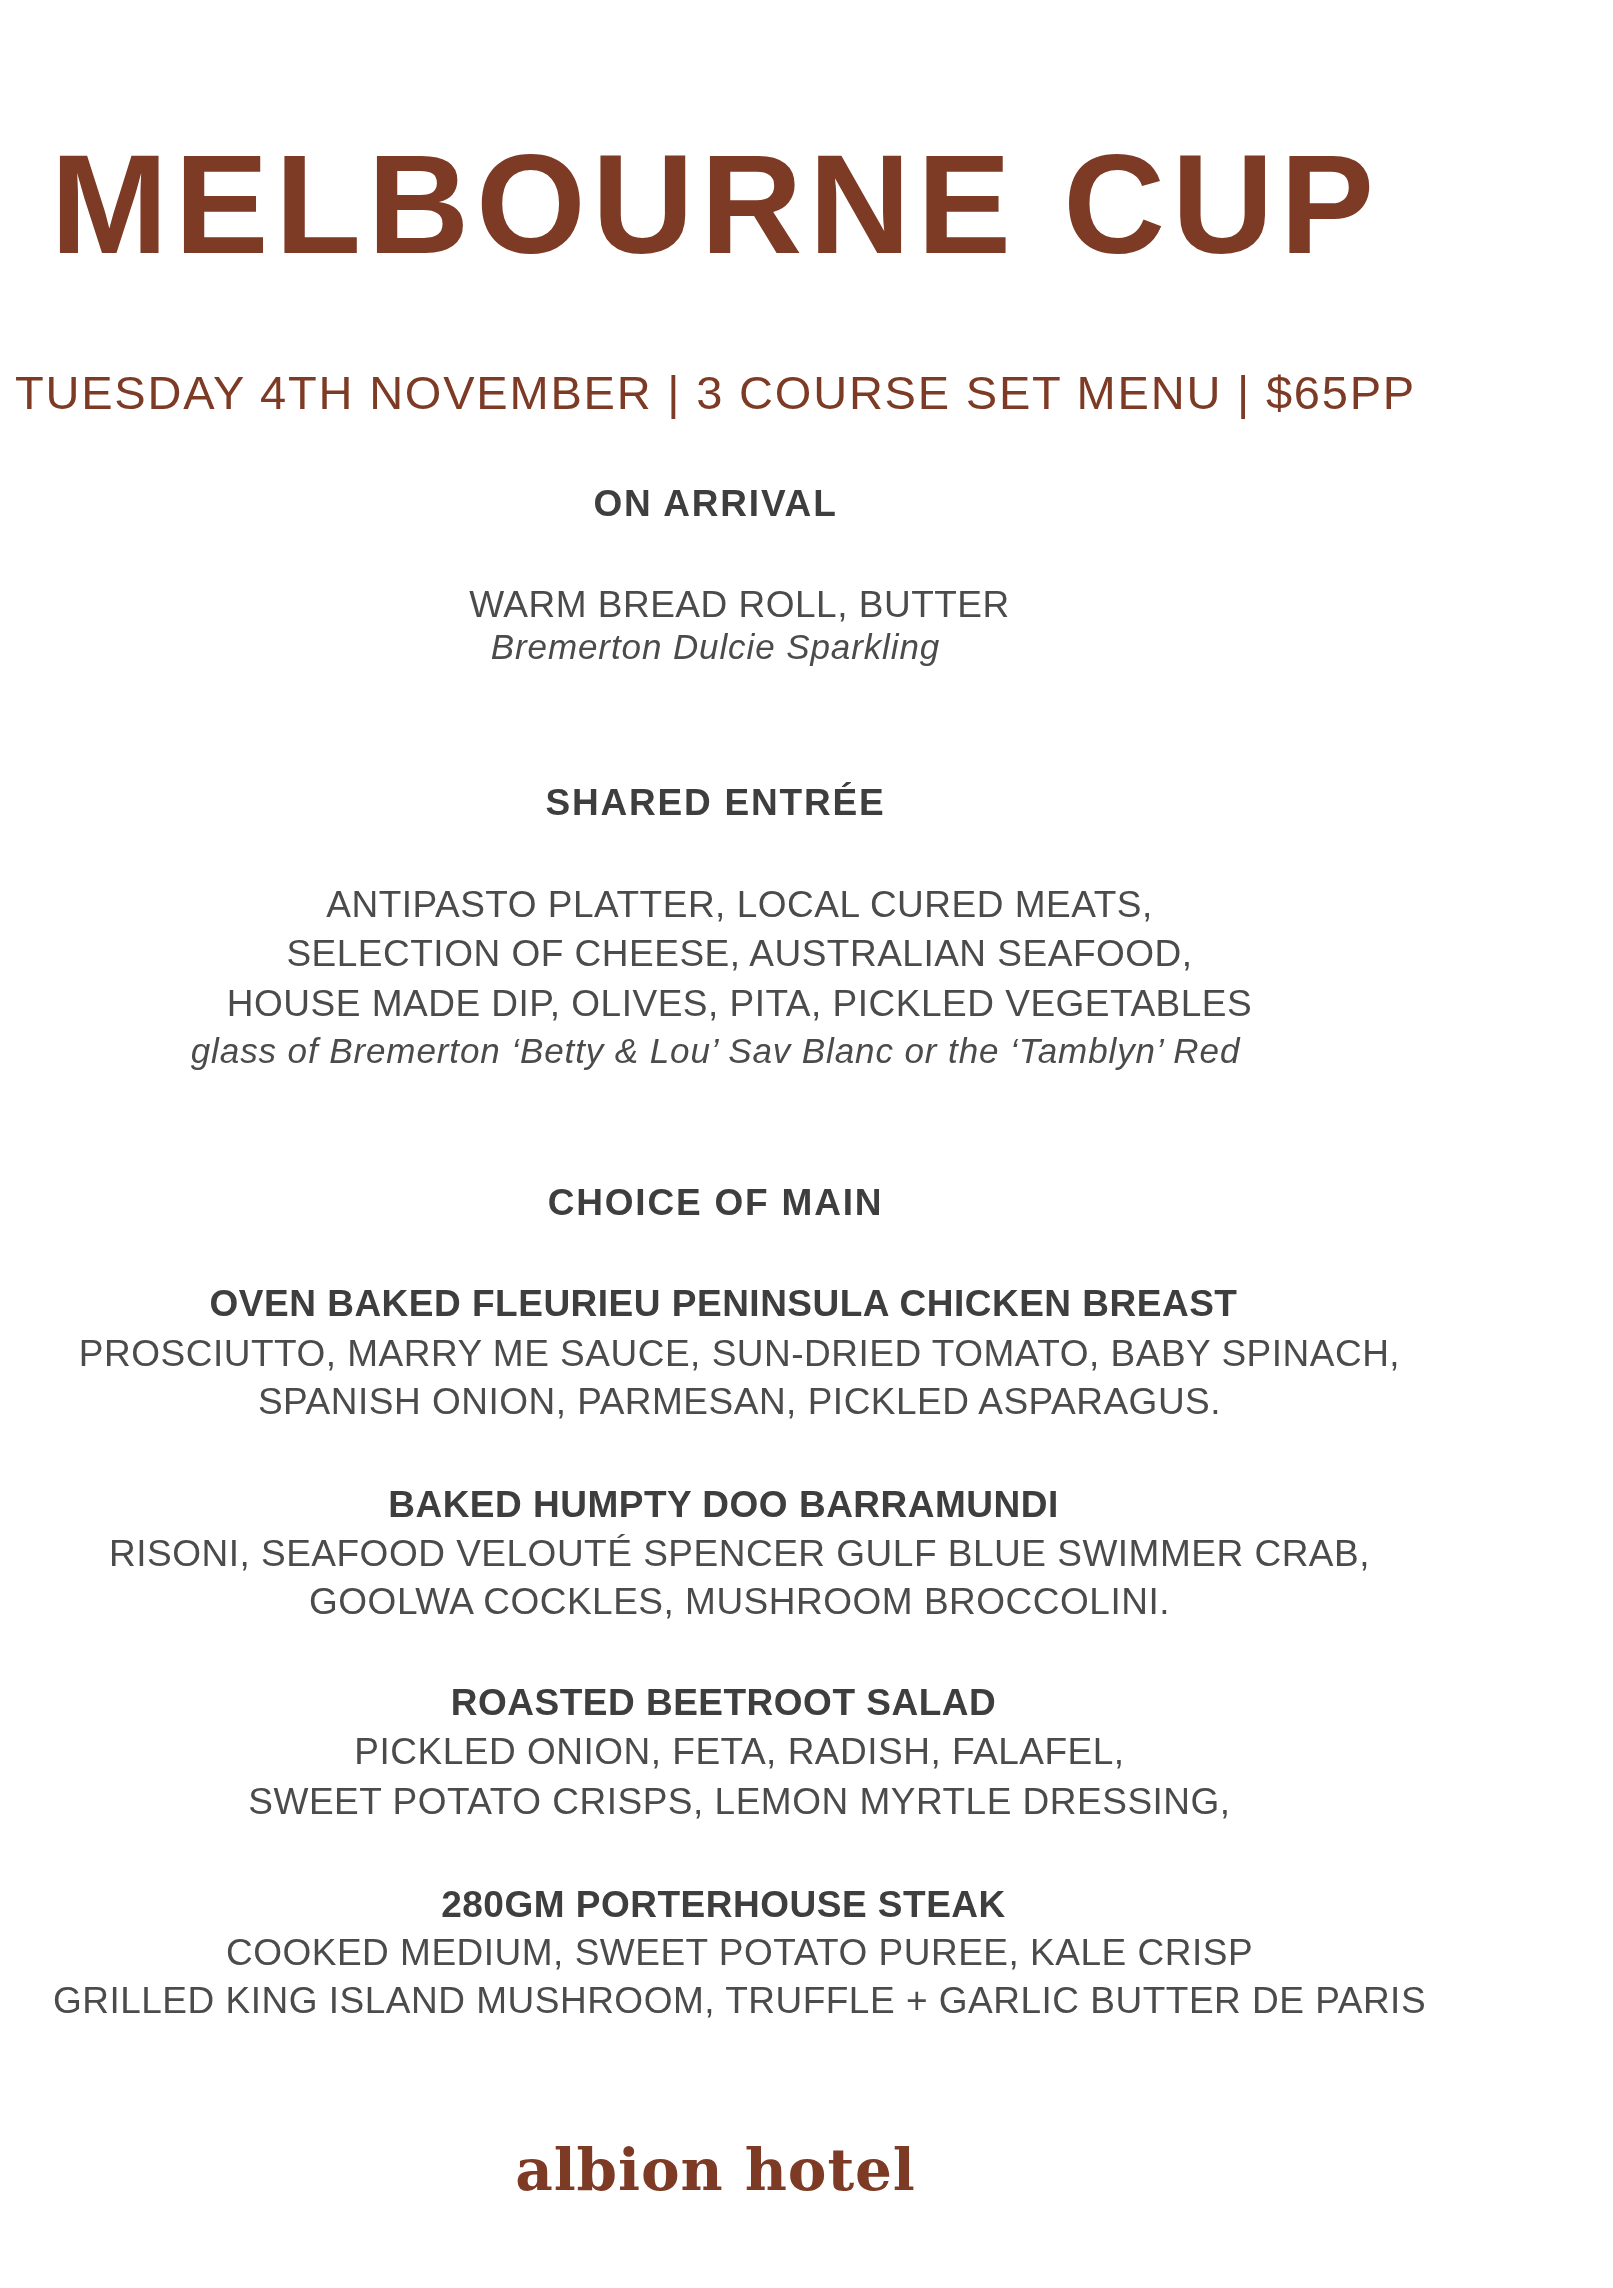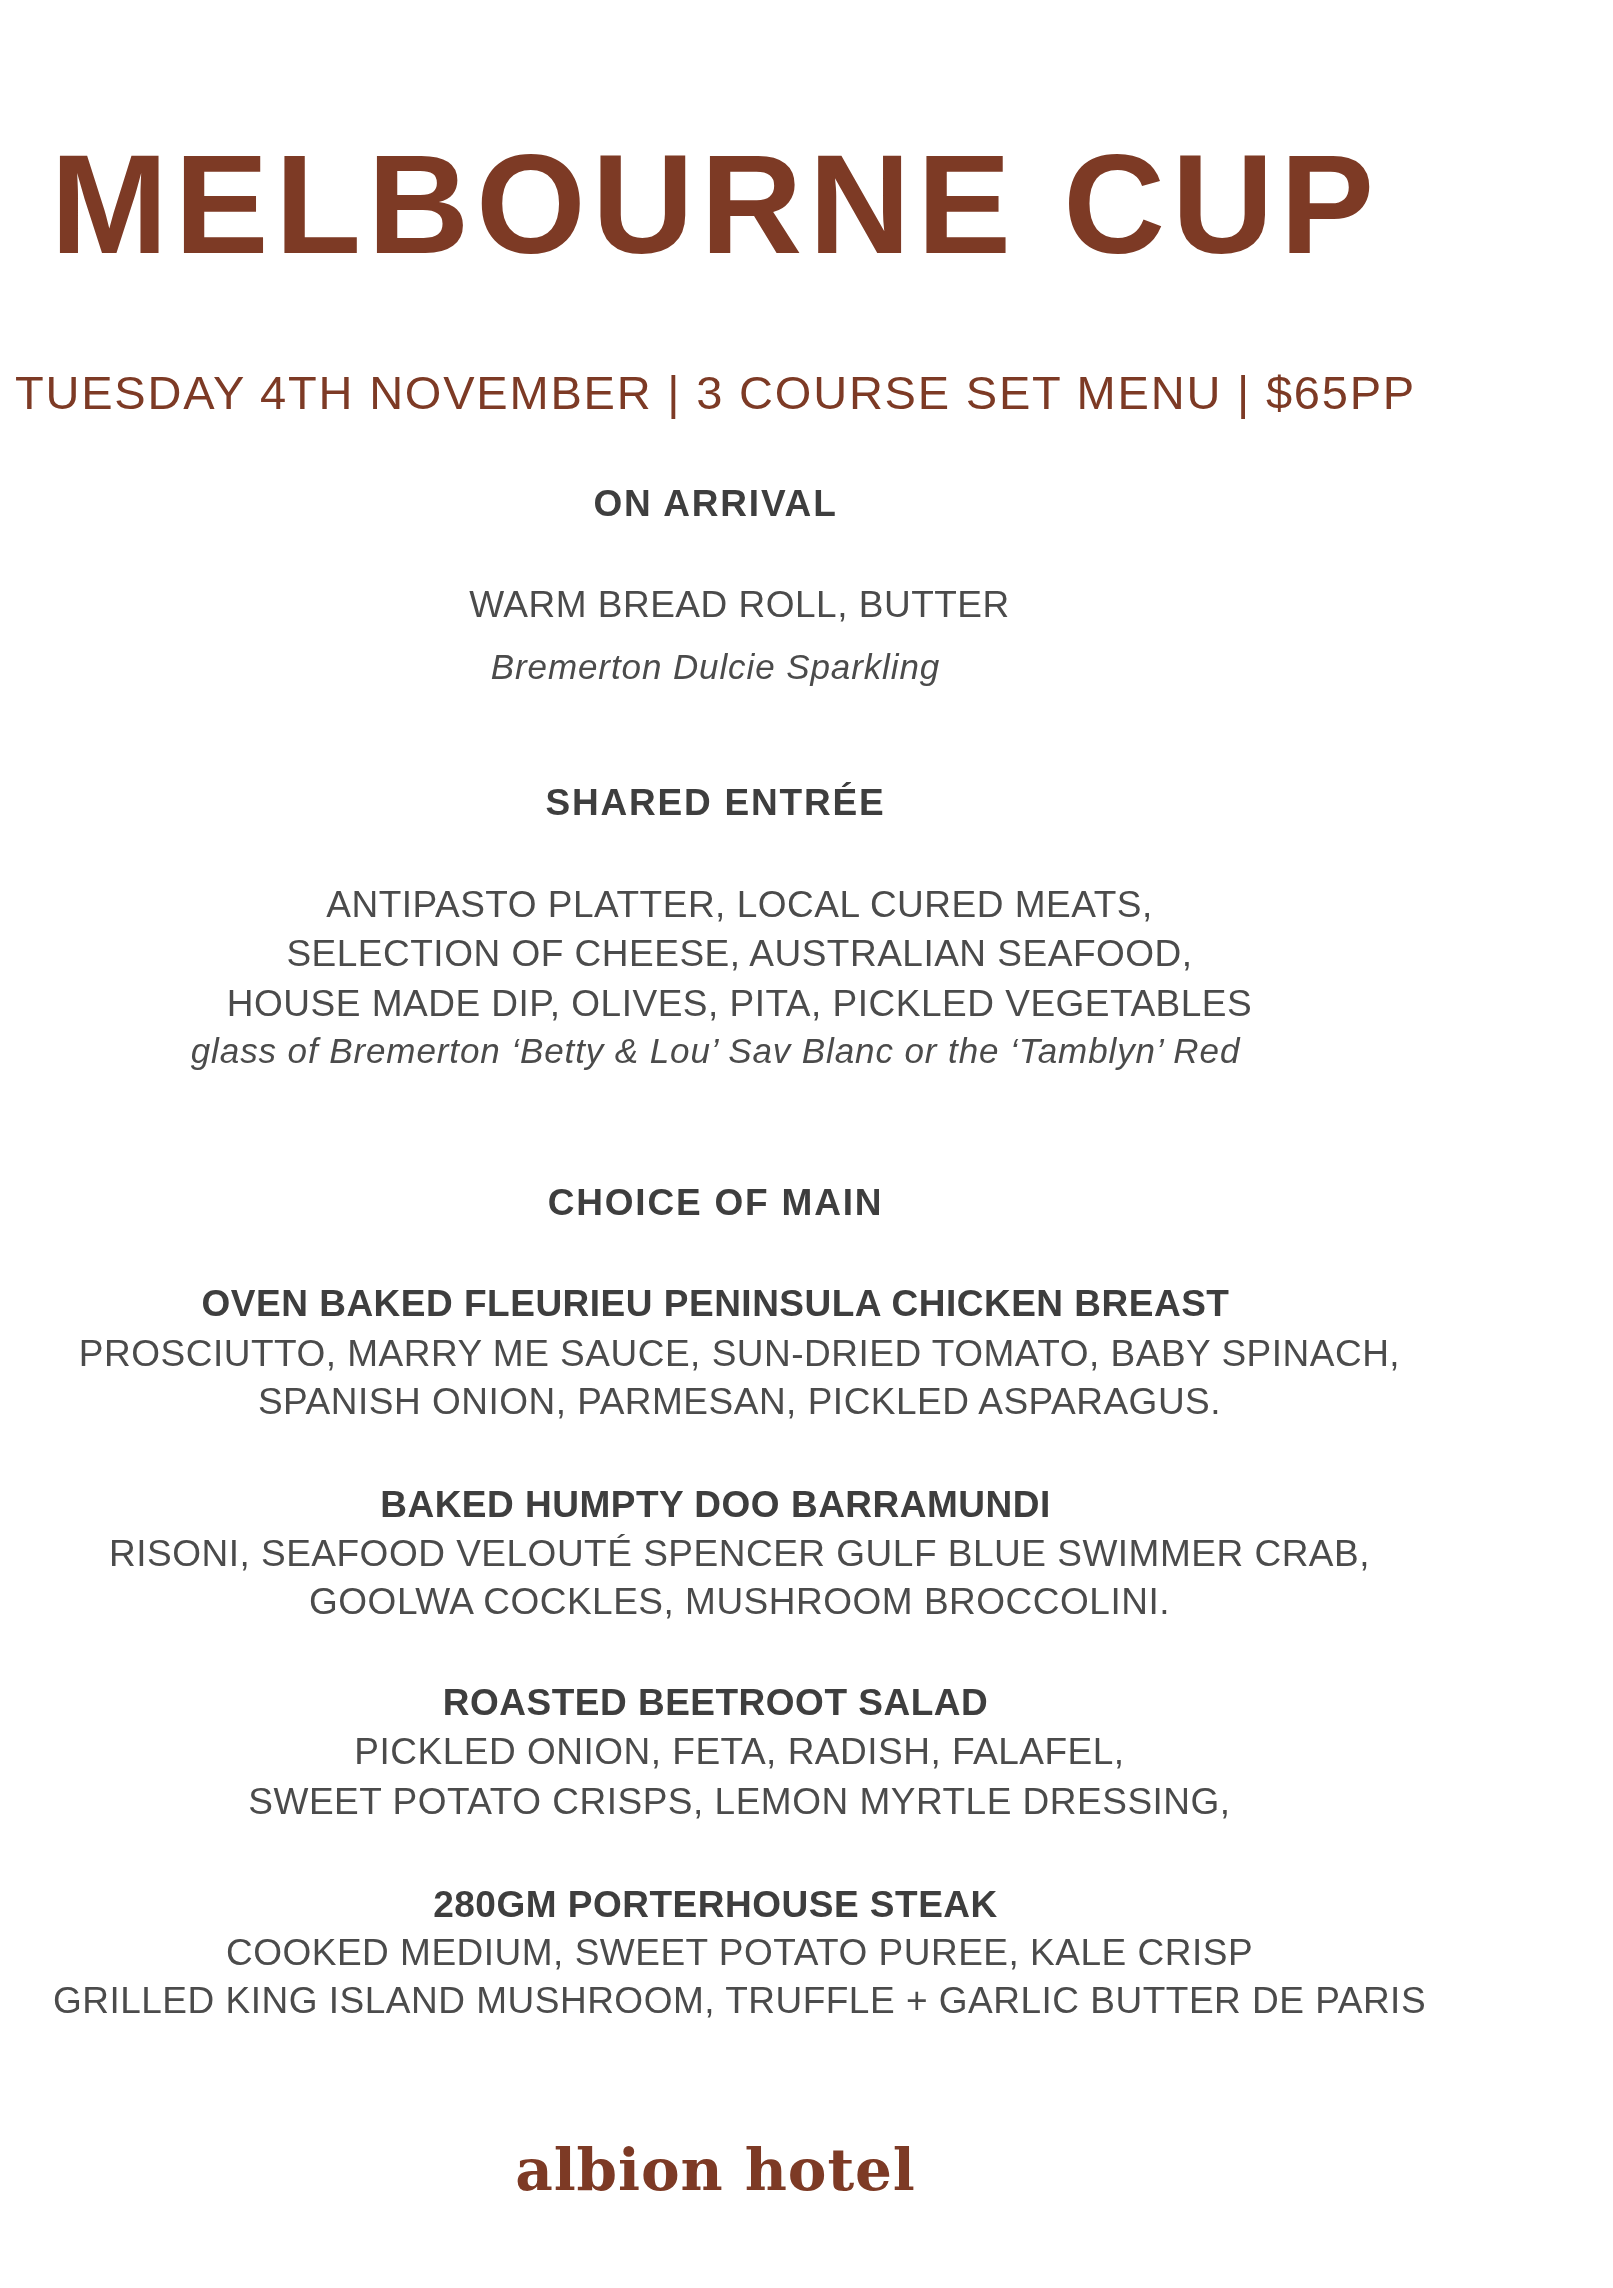--- a/index.html
+++ b/index.html
@@ -43,20 +43,21 @@
     font-size: 37px;
     font-weight: 700;
     letter-spacing: 1.8px;
     color: var(--heading, #3e3e3e);
   }
   .dish {
     font-size: 37px;
     font-weight: 700;
     letter-spacing: 0.5px;
     color: var(--heading, #3e3e3e);
+    padding-left: 8px;
   }
   .body-line {
     font-size: 37px;
     font-weight: 400;
     letter-spacing: 0.5px;
     color: var(--body, #4b4b4b);
     padding-left: 24px;
   }
   .note {
     font-size: 35px;
@@ -80,21 +81,21 @@
 <div class="page">
 
   <header>
     <h1 class="line title">MELBOURNE CUP</h1>
     <div class="line subtitle">TUESDAY 4TH NOVEMBER | 3 COURSE SET MENU | $65PP</div>
   </header>
 
   <section>
     <h2 class="line heading" style="top:485px">ON ARRIVAL</h2>
     <div class="line body-line" style="top:586px">WARM BREAD ROLL, BUTTER</div>
-    <div class="line note" style="top:649px">Bremerton Dulcie Sparkling</div>
+    <div class="line note" style="top:629px">Bremerton Dulcie Sparkling</div>
   </section>
 
   <section>
     <h2 class="line heading" style="top:784px">SHARED ENTRÉE</h2>
     <div class="line body-line" style="top:886px">ANTIPASTO PLATTER, LOCAL CURED MEATS,</div>
     <div class="line body-line" style="top:935px">SELECTION OF CHEESE, AUSTRALIAN SEAFOOD,</div>
     <div class="line body-line" style="top:985px">HOUSE MADE DIP, OLIVES, PITA, PICKLED VEGETABLES</div>
     <div class="line note" style="top:1033px">glass of Bremerton ‘Betty &amp; Lou’ Sav Blanc or the ‘Tamblyn’ Red</div>
   </section>
 

